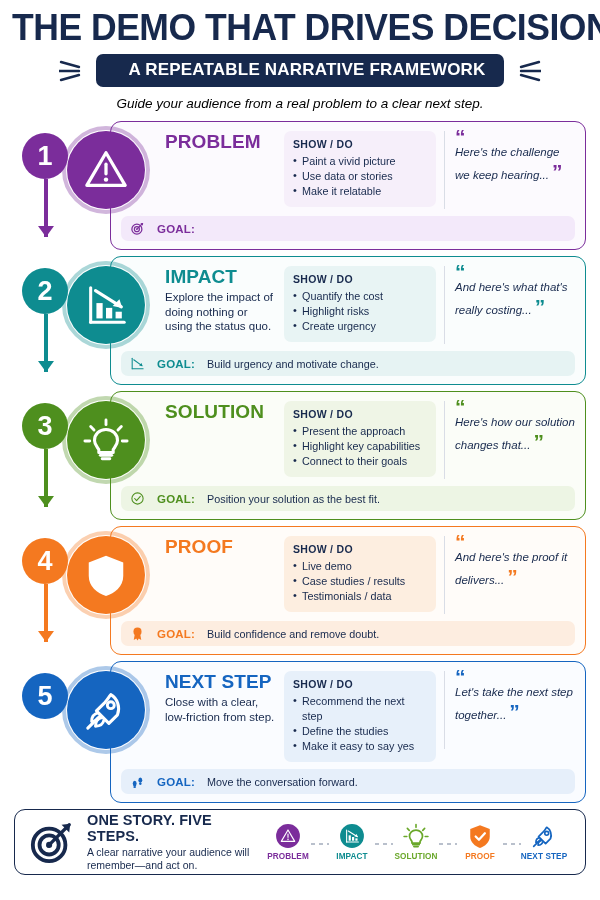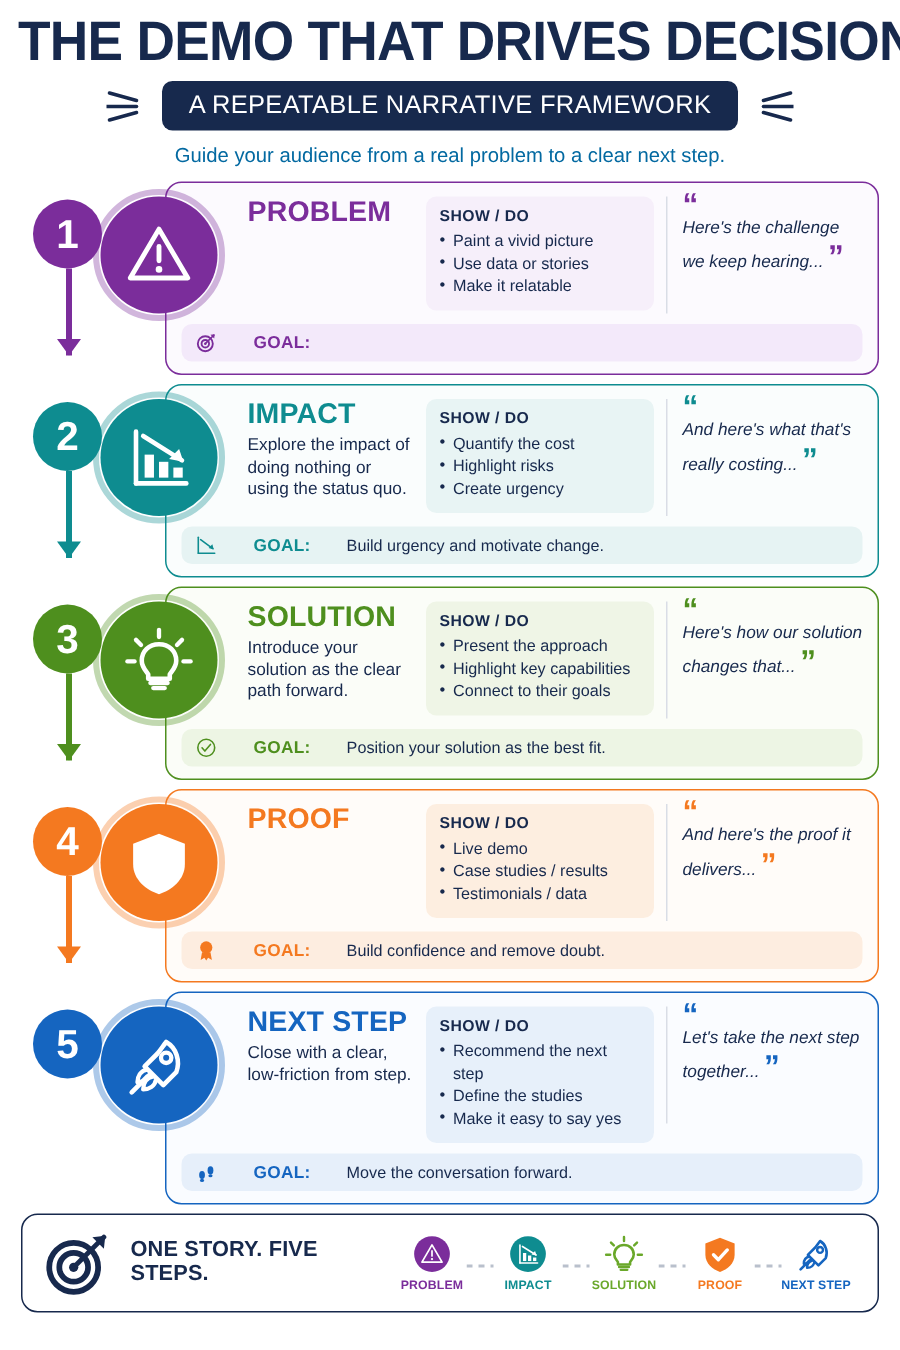--- a/index.html
+++ b/index.html
@@ -19,24 +19,24 @@
     letter-spacing:-0.5px;color:#17294D;
     transform:scaleX(0.96);
     font-stretch:condensed;
     white-space:nowrap;
     margin:0 0 6px 0;
   }
   .badge-row{display:flex;align-items:center;justify-content:center;gap:9px;margin-bottom:9px;}
   .rays{width:28px;height:26px;display:block;}
   .badge{
     background:#17294D;color:#fff;border-radius:7px;
-    padding:6px 18px 7px 18px;font-size:17px;font-weight:normal;
+    padding:6px 18px 7px 32px;font-size:17px;font-weight:bold;
     letter-spacing:0.2px;white-space:nowrap;
   }
-  .subtitle{font-size:13.5px;color:#0369a1;margin:0 0 10px 0;}
+  .subtitle{font-size:13.5px;color:#000000;margin:0 0 10px 0;font-style:italic;}
 
   
   .steps{position:relative;padding:0 14px;}
   .step{position:relative;margin-bottom:6px;}
   .step-body{display:flex;align-items:flex-start;}
 
   .rail{width:62px;flex:0 0 62px;position:relative;}
   .num{
     width:46px;height:46px;border-radius:50%;
     display:flex;align-items:center;justify-content:center;
@@ -99,21 +99,21 @@
   }
   .qmark{font-size:21px;font-weight:bold;line-height:11px;letter-spacing:-1px;display:block;}
   .qtext{
     font-size:11.5px;line-height:14.5px;font-style:italic;color:#17294D;
     margin-top:4px;display:inline;
   }
   .qclose{font-size:21px;font-weight:bold;letter-spacing:-1px;margin-left:3px;}
 
   .goal{
     margin-top:7px;border-radius:7px;padding:5px 9px 5px 9px;
-    display:flex;align-items:center;gap:24px;
+    display:flex;align-items:center;gap:12px;
   }
   .goal svg{width:15px;height:15px;flex:0 0 15px;}
   .goal-label{font-size:11.5px;font-weight:bold;letter-spacing:0.2px;}
   .goal-text{font-size:10.8px;color:#17294D;}
 
   
   .footer{
     margin:4px 14px 0 14px;border:1.8px solid #17294D;border-radius:11px;
     height:66px;display:flex;align-items:center;padding:0 14px;box-sizing:border-box;
   }
@@ -293,21 +293,20 @@
                 <line x1="8" y1="10" x2="11.5" y2="13.5"></line>
                 <line x1="40" y1="10" x2="36.5" y2="13.5"></line>
                 <line x1="2" y1="25" x2="7" y2="25"></line>
                 <line x1="46" y1="25" x2="41" y2="25"></line>
               </g>
                 </svg>
           </div>
 
           <div class="col-label">
             <p class="step-title" style="color:#4E8F1E">SOLUTION</p>
-            <p class="step-desc">Introduce your solution as the clear path forward.</p>
           </div>
 
           <div class="col-show" style="background:#EFF5E6">
             <div class="show-head">SHOW / DO</div>
             <ul class="show-list">
                   <li>Present the approach</li>
                   <li>Highlight key capabilities</li>
                   <li>Connect to their goals</li>
                 </ul>
           </div>
@@ -437,20 +436,21 @@
   <div class="footer">
     <svg class="f-target" viewBox="0 0 48 48">
       <circle cx="21" cy="27" r="17" fill="none" stroke="#17294D" stroke-width="4"></circle>
       <circle cx="21" cy="27" r="10" fill="none" stroke="#17294D" stroke-width="4"></circle>
       <circle cx="21" cy="27" r="3.2" fill="#17294D"></circle>
       <line x1="20" y1="28" x2="42" y2="6" stroke="#17294D" stroke-width="3.4" stroke-linecap="round"></line>
       <path d="M34 6 L43 5 L42 14 Z" fill="#17294D"></path>
     </svg>
     <div class="f-text">
       <p class="f-title">ONE STORY. FIVE STEPS.</p>
+      <p class="f-sub">A clear narrative your audience will remember—and act on.</p>
     </div>
     <div class="f-icons" id="footer-icons">
         <div class="f-item">
     <svg viewBox="0 0 48 48">
             <circle cx="24" cy="24" r="22" fill="#7B2D9B"></circle>
                 <g transform="translate(24,24) scale(0.62) translate(-24,-24)">
               <path d="M24 6 L44 40 H4 Z" fill="none" stroke="#ffffff" stroke-width="3.4" stroke-linejoin="round"></path>
               <line x1="24" y1="18" x2="24" y2="28" stroke="#ffffff" stroke-width="3.4" stroke-linecap="round"></line>
               <circle cx="24" cy="34" r="2.3" fill="#ffffff"></circle>
             </g>

